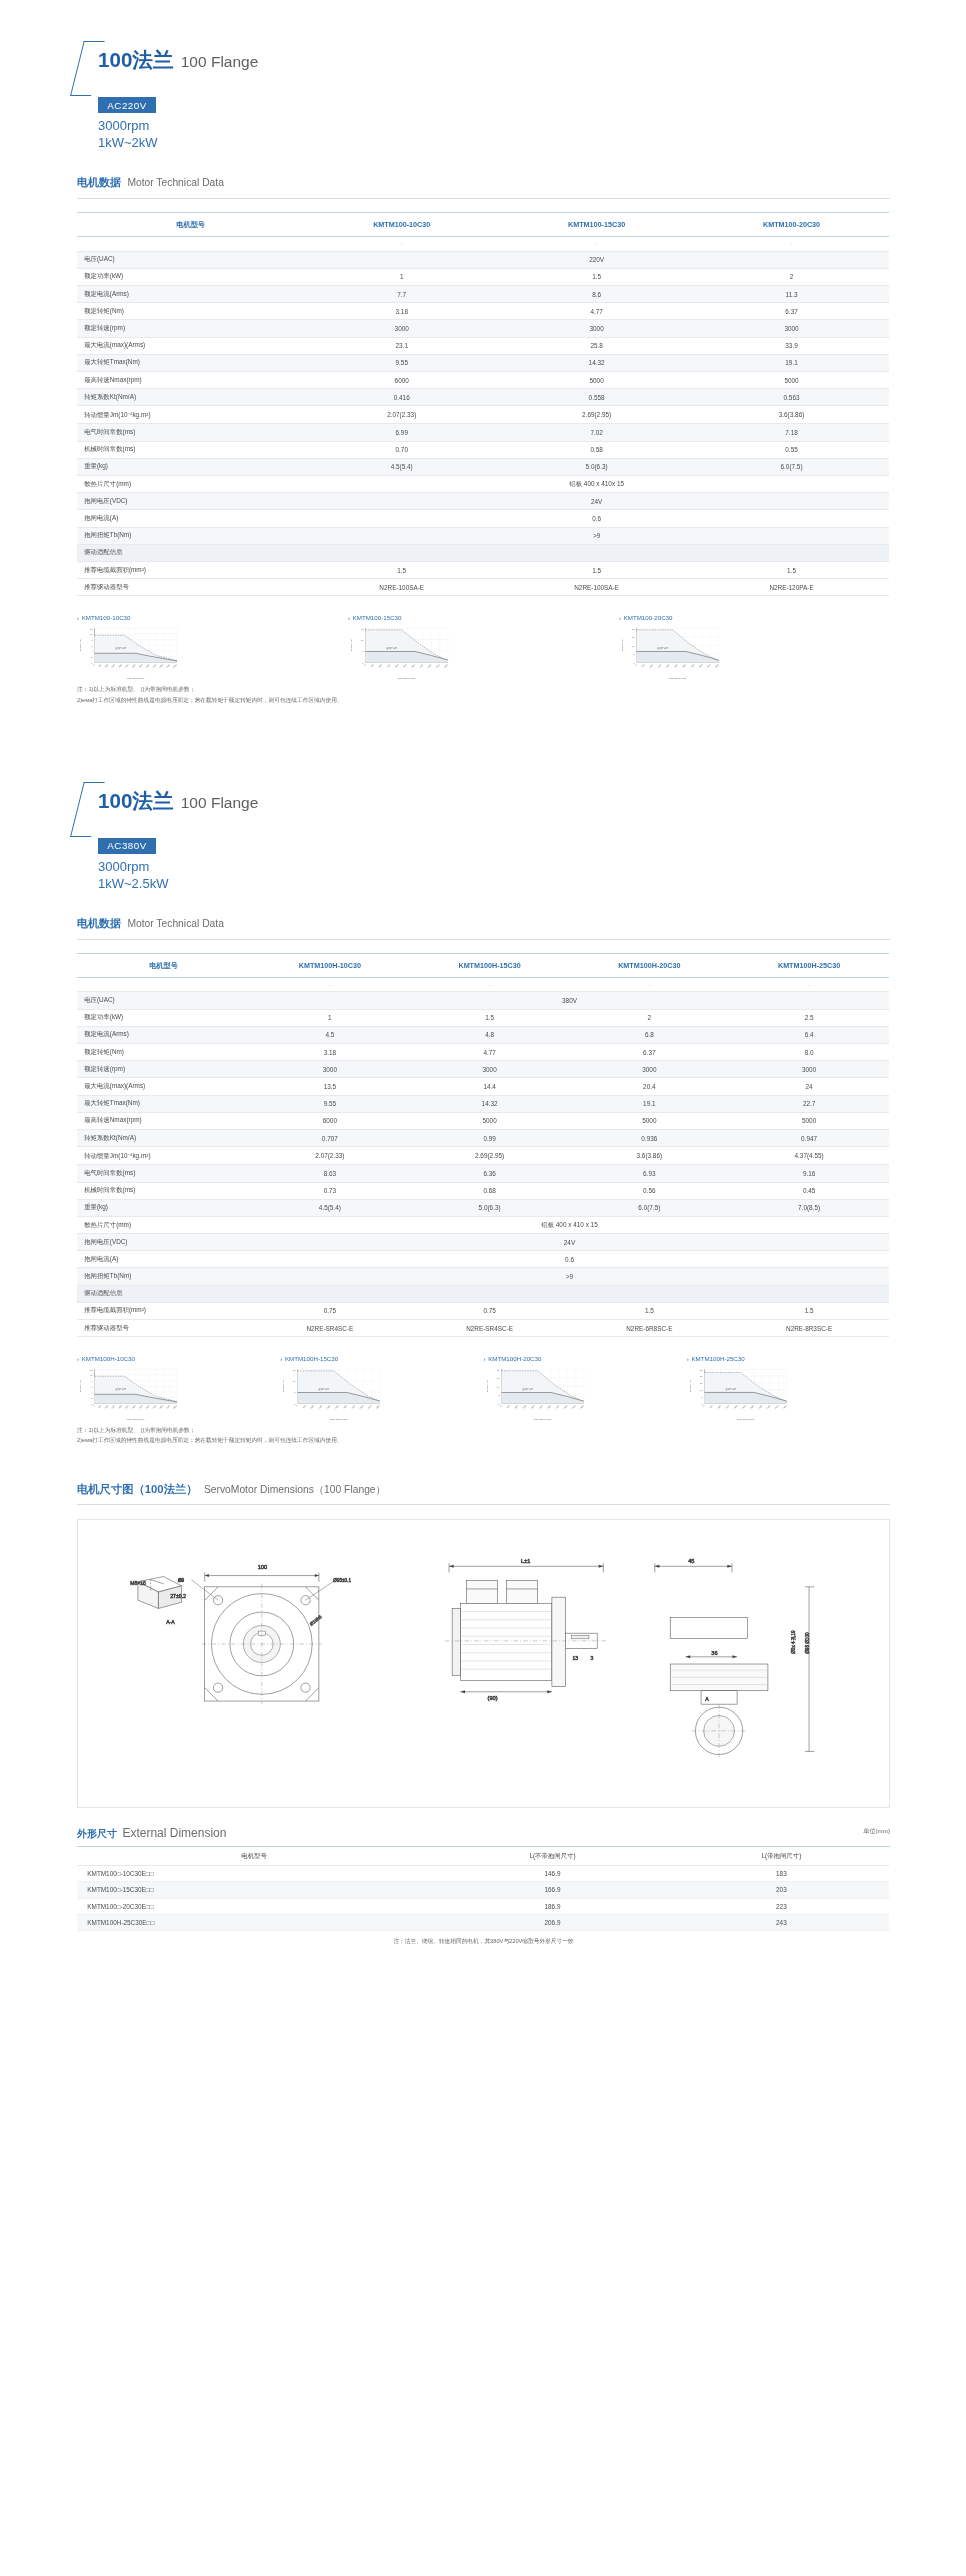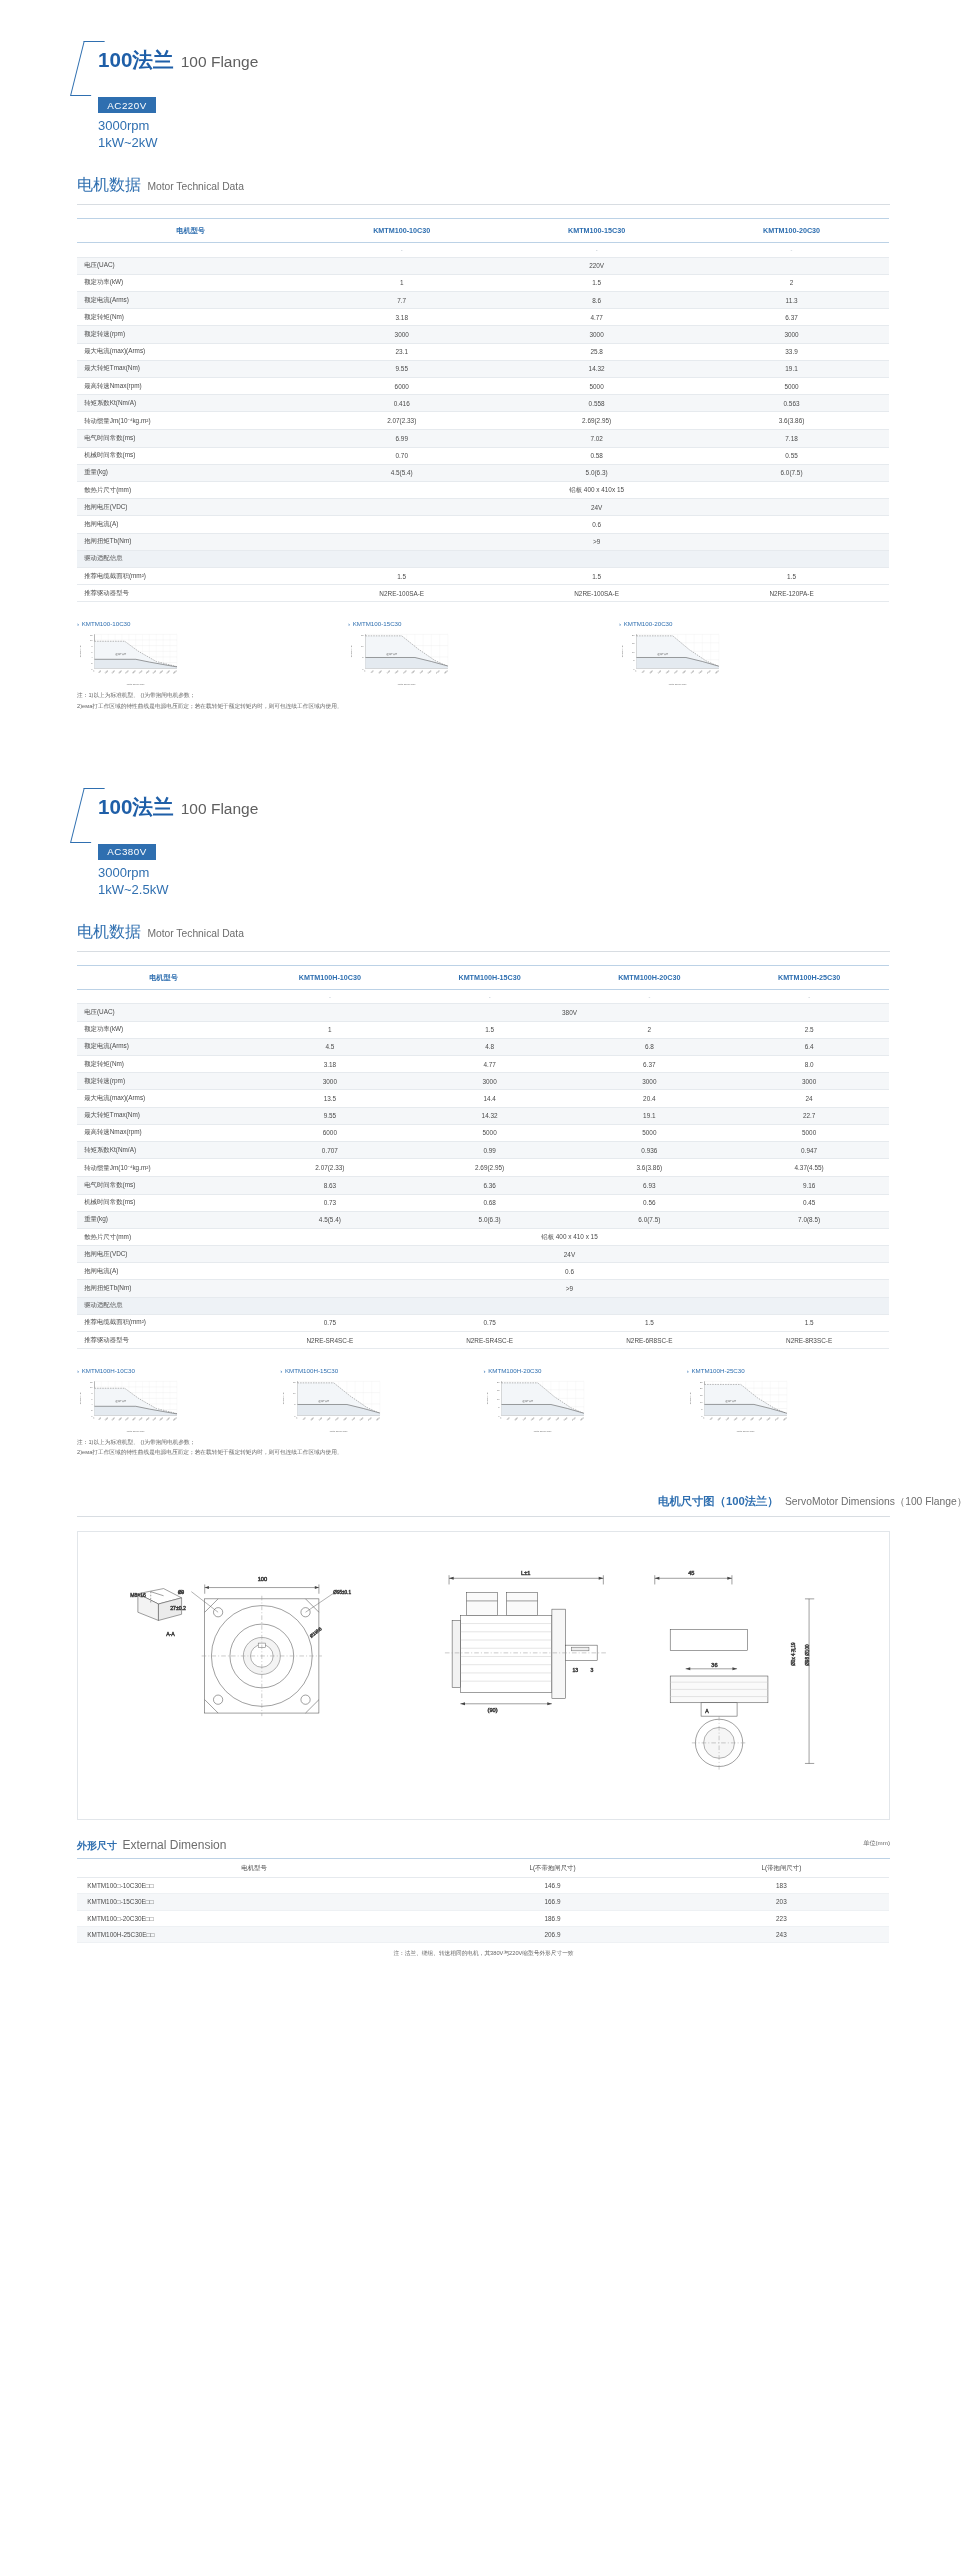--- a/index.html
+++ b/index.html
@@ -31,21 +31,21 @@
   .t-cn { font-size:20.6px; font-weight:bold; color:#1f5fa8; letter-spacing:0px; }
   .t-en { font-size:15.5px; color:#5f5f5f; font-weight:normal; }
   .badge {
     display:inline-block; margin-top:23px; background:#2f6fb0; color:#fff;
     font-size:9.8px; padding:2.6px 9.3px; letter-spacing:0.5px;
   }
   .spec-line { color:#2f6fb0; font-size:13px; margin-top:5.2px; }
   .spec-line.second { margin-top:2.1px; }
 
   .block-title { padding:25px 0 0 77px; }
-  .block-title .bt-cn { font-size:16px; font-weight:normal; color:#2f6fb0; }
+  .block-title .bt-cn { font-size:11px; font-weight:bold; color:#2f6fb0; }
   .block-title .bt-en { font-size:10.3px; color:#6d6d6d; margin-left:4.1px; }
   .rule { margin:7.2px 77px 0 77px; border-top:0.5px solid #d8dde2; }
 
   
   table.mt {
     width:812px; margin:13.4px 77px 0 77px; border-collapse:collapse;
     font-size:6.4px; color:#4a4a4a;
   }
   table.mt th, table.mt td {
     border-bottom:0.5px solid #e6eaee;
@@ -78,21 +78,21 @@
   .chart-cap .chev { color:#2f6fb0; margin-right:2.6px; }
   .chart-box { width:108px; height:47px; }
 
   .note { margin:13.4px 77px 0 77px; font-size:5.7px; color:#666; line-height:1.8; }
   .note .ln { display:block; }
 
   
   .sec-gap { height:36px; }
 
   
-  .dim-title { padding:36px 0 0 77px;text-align:right; }
+  .dim-title { padding:36px 0 0 77px; }
   .dim-title .bt-cn { font-size:11.3px; font-weight:bold; color:#2f6fb0; }
   .dim-title .bt-en { font-size:10.3px; color:#6d6d6d; margin-left:4.1px; }
 
   .dwg-wrap {
     margin:14.4px 77px 0 77px; border:0.5px solid #e2e6ea; background:#fff;
     height:289px; position:relative; overflow:hidden;
   }
 
   .dim-sub { margin:17.5px 77px 0 77px; position:relative; }
   .dim-sub .ds-cn { font-size:10px; font-weight:bold; color:#2f6fb0; }

